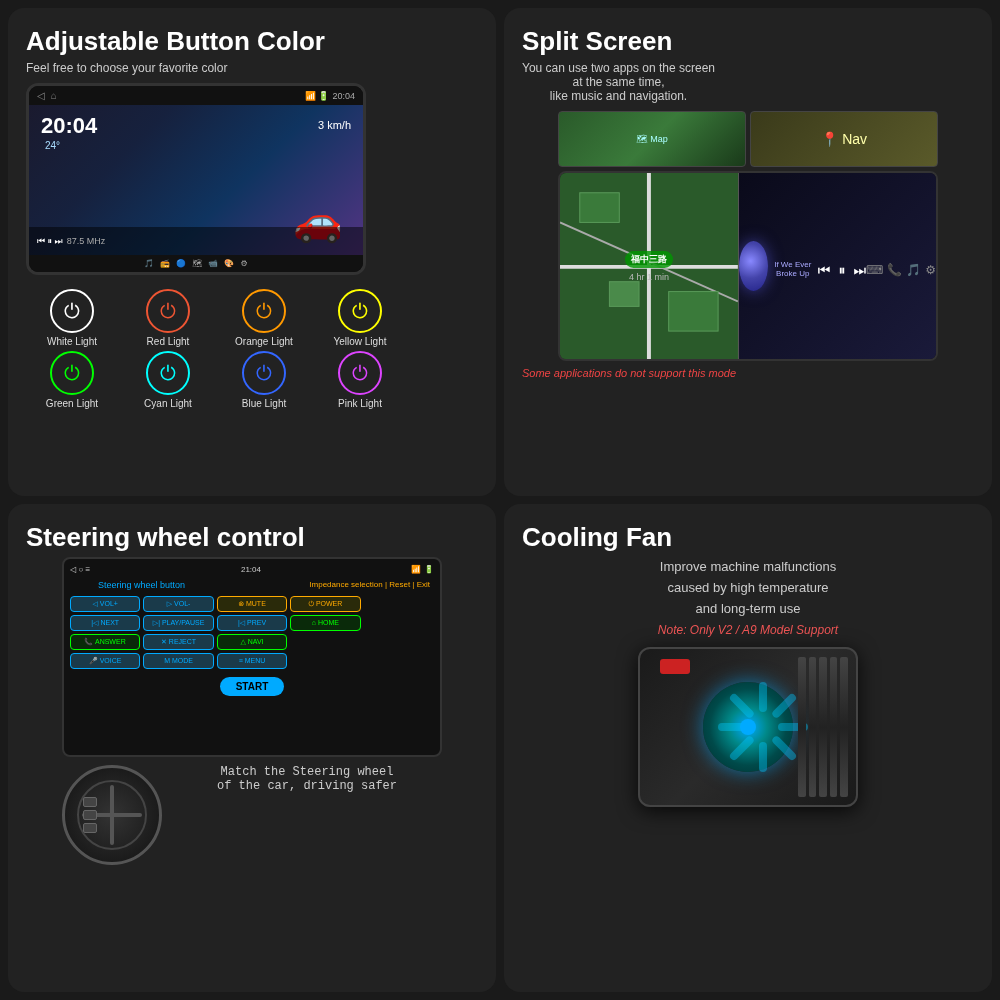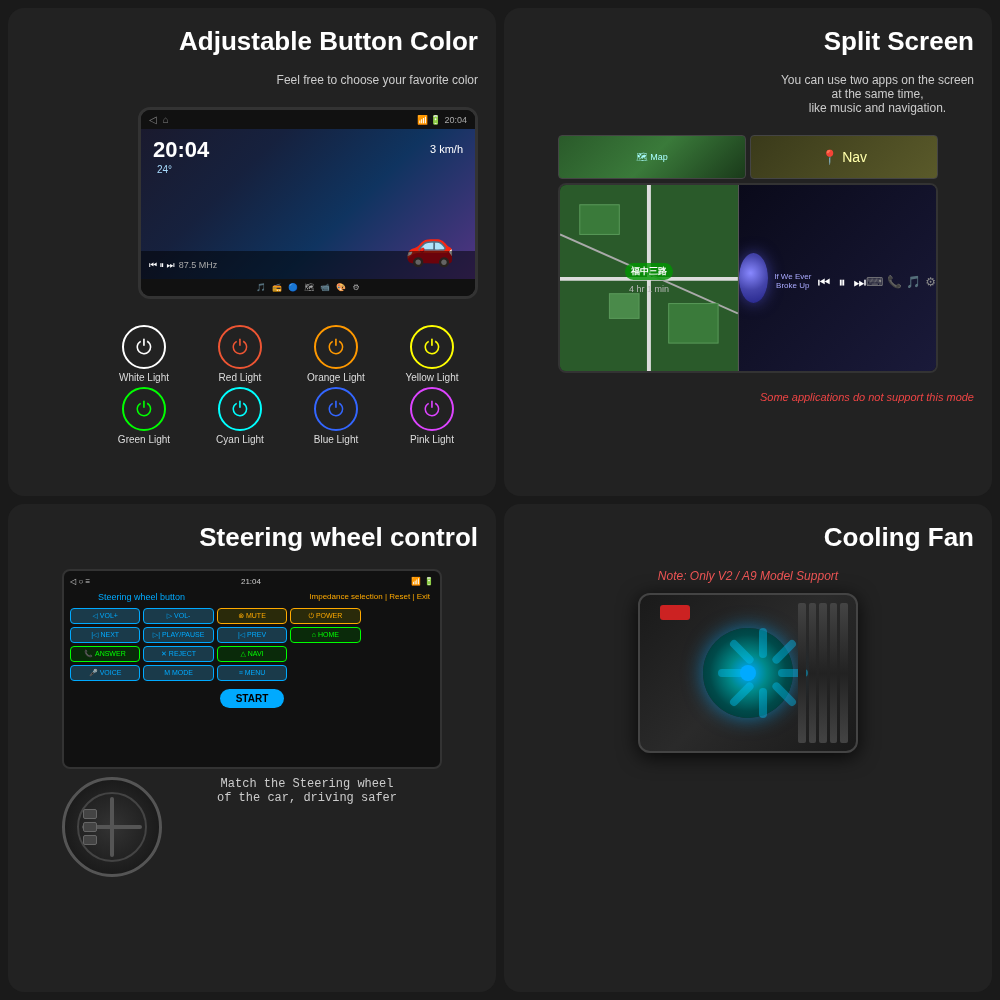--- a/index.html
+++ b/index.html
@@ -13,24 +13,23 @@
       grid-template-rows: 1fr 1fr;
       gap: 8px;
       padding: 8px;
     }
     .panel {
       background: #222;
       border-radius: 16px;
       padding: 18px;
       display: flex;
       flex-direction: column;
-      align-items: flex-end;
+      align-items: flex-start;
       position: relative;
       overflow: hidden;
-      gap: 12px;
     }
     .panel-title {
       font-size: 26px;
       font-weight: 900;
       color: #fff;
       text-align: center;
       margin-bottom: 4px;
     }
     .panel-subtitle {
       font-size: 12px;
@@ -137,21 +136,21 @@
       gap: 4px;
     }
     .small-screen-row {
       display: flex;
       gap: 4px;
       width: 100%;
       max-width: 380px;
     }
     .small-screen-box {
       flex: 1;
-      height: 44px;
+      height: 56px;
       background: #1a2a3a;
       border-radius: 4px;
       border: 1px solid #444;
       overflow: hidden;
       display: flex;
       align-items: center;
       justify-content: center;
     }
     .map-mini {
       background: linear-gradient(135deg, #2a5a2a 0%, #3a7a3a 50%, #1a3a1a 100%);
@@ -640,20 +639,23 @@
 of the car, driving safer</p>
       </div>
     </div>
   </div>
 </div>
 
 <div class="panel">
   <div class="panel-title">Cooling Fan</div>
 
   <div class="cooling-content">
+    <div class="cooling-text" style="white-space:pre-line;">Improve machine malfunctions
+caused by high temperature
+and long-term use</div>
     <div class="cooling-note">Note: Only V2 / A9 Model Support</div>
 
     <div class="fan-device">
       <div class="fan-red-accent"></div>
       <div class="fan-circle">
         <div class="fan-blade" style="transform: rotate(0deg) translateX(-15px);"></div>
         <div class="fan-blade" style="transform: rotate(45deg) translateX(-15px);"></div>
         <div class="fan-blade" style="transform: rotate(90deg) translateX(-15px);"></div>
         <div class="fan-blade" style="transform: rotate(135deg) translateX(-15px);"></div>
         <div class="fan-blade" style="transform: rotate(180deg) translateX(-15px);"></div>

